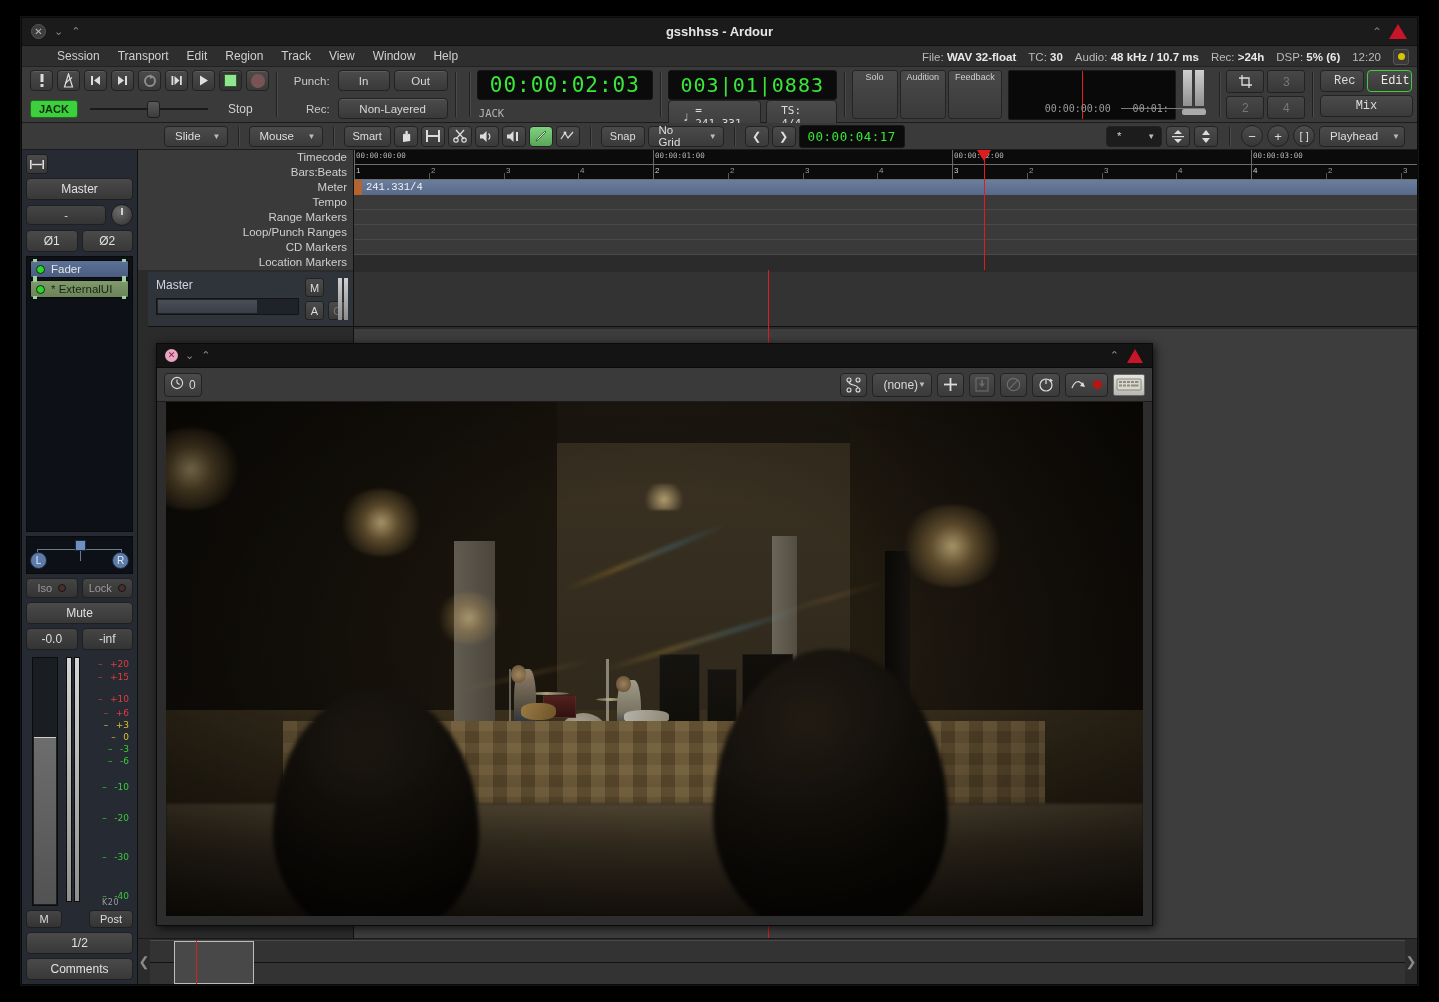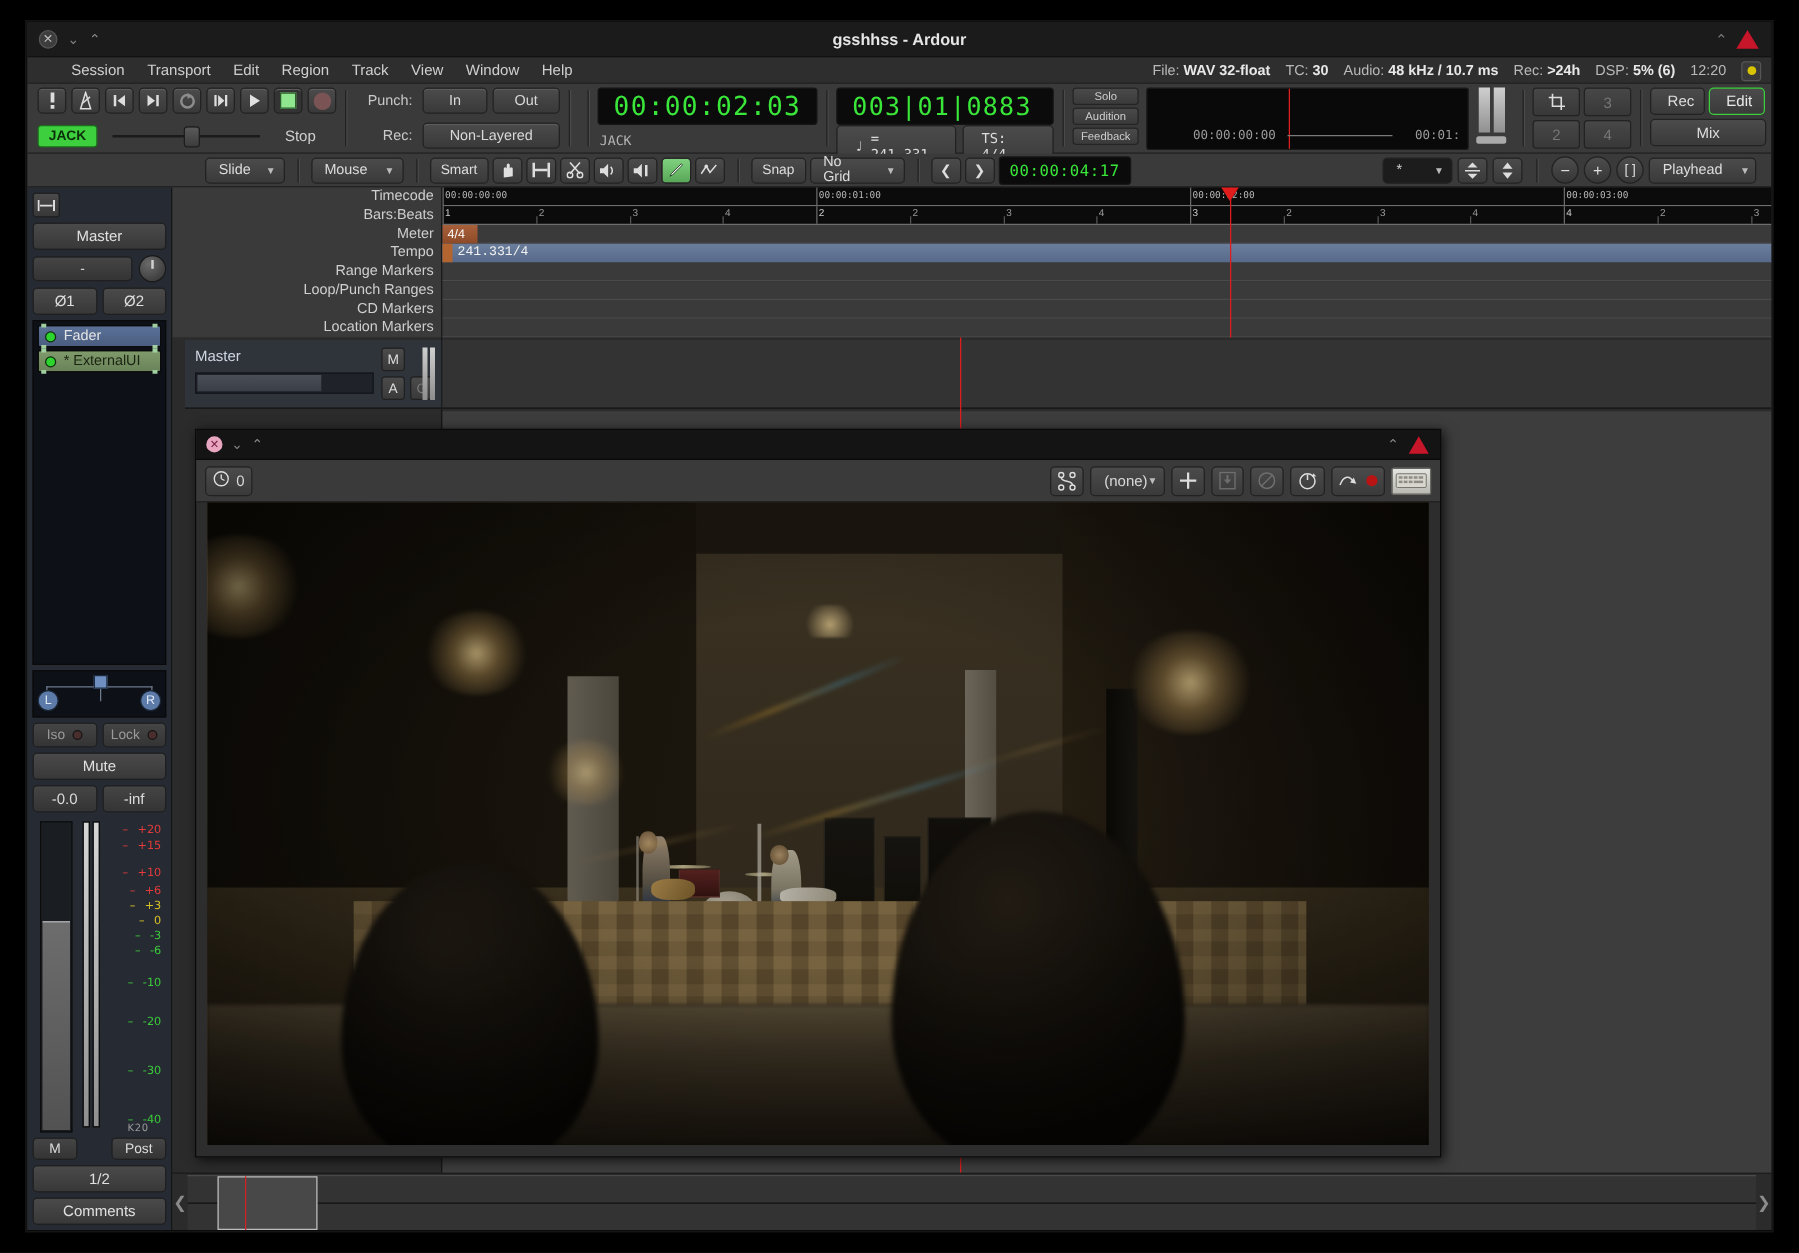--- a/index.html
+++ b/index.html
@@ -107,21 +107,21 @@
     font-size: 21px; letter-spacing: 1px; padding: 2px 12px;
     display: flex; align-items: center; height: 30px;
   }
   .clock.small { font-size: 20px; }
   .clock-sub { color: #b5b5b5; font-size: 10.5px; font-family: "DejaVu Sans Mono", monospace; }
   .mini-btn {
     background: linear-gradient(#4b4b4b,#3a3a3a); border: 1px solid #222; border-radius: 4px;
     color: #ddd; font-size: 11px; font-family: "DejaVu Sans Mono", monospace;
     padding: 3px 14px; display:flex; align-items:center; justify-content:center;
   }
-  .sab { display: flex; flex-direction: column; gap: 2px; }
+  .sab { display: flex; gap: 2px; }
   .sab .s {
     background: linear-gradient(#4a4a4a,#3a3a3a); border: 1px solid #242424; border-radius: 3px;
     color: #cfcfcf; font-size: 9px; padding: 1px 6px; text-align: center; min-width: 46px;
   }
   .mini-timeline {
     width: 272px; background: #090909; border: 1px solid #191919; border-radius: 2px;
     position: relative; height: 50px;
   }
   .mini-timeline .ph { position: absolute; left: 44%; top: 0; bottom: 0; width: 1px; background: #e02020; }
   .mini-timeline .lbl { position: absolute; bottom: 5px; font-size: 10px; color: #9a9a9a;
@@ -135,21 +135,21 @@
 
   .grid4 { display: grid; grid-template-columns: 38px 38px; gap: 3px; }
   .grid4 .c {
     background: linear-gradient(#474747,#383838); border: 1px solid #222; border-radius: 3px;
     color: #777; font-size: 12px; display:flex; align-items:center; justify-content:center; height: 23px;
   }
   .modecol { display: flex; flex-direction: column; gap: 3px; }
   .moderow { display: flex; gap: 3px; }
   .mbtn {
     background: linear-gradient(#4b4b4b,#3a3a3a); border: 1px solid #222; border-radius: 4px;
-    color: #ddd; font-size: 12px; padding: 3px 13px; text-align: center;
+    color: #ddd; font-size: 12px; padding: 3px 13px; text-align: center; font-family: Liberation Mono, monospace;
   }
   .mbtn.active { border-color: #3ccf3c; color: #eaeaea; }
   .mbtn.wide { width: 93px; }
 
   
   .edittools {
     height: 27px; background: #3a3a3a; border-bottom: 1px solid #1c1c1c;
     display: flex; align-items: center; padding: 0 6px; flex: none; gap: 3px;
     position: relative;
   }
@@ -889,23 +889,20 @@
             <span class="tick minor" style="left:822px"></span>
               <span class="blabel" style="left:822px;color:#9a9a9a">4</span>
             <span class="tick" style="left:897px"></span>
               <span class="blabel" style="left:897px">4</span>
             <span class="tick minor" style="left:972px"></span>
               <span class="blabel" style="left:972px;color:#9a9a9a">2</span>
             <span class="tick minor" style="left:1047px"></span>
               <span class="blabel" style="left:1047px;color:#9a9a9a">3</span>
           </div>
           <div class="lane mid">
-            <span class="meter-mark">4/4</span>
-          </div>
-          <div class="lane mid">
             <span class="tempo-mark">
               <span class="flag"></span>
               <span>241.331/4</span>
             </span>
           </div>
           <div class="lane mid"></div>
           <div class="lane mid"></div>
           <div class="lane mid"></div>
           <div class="lane mid"></div>
           <div class="playhead" style="left:630px">

